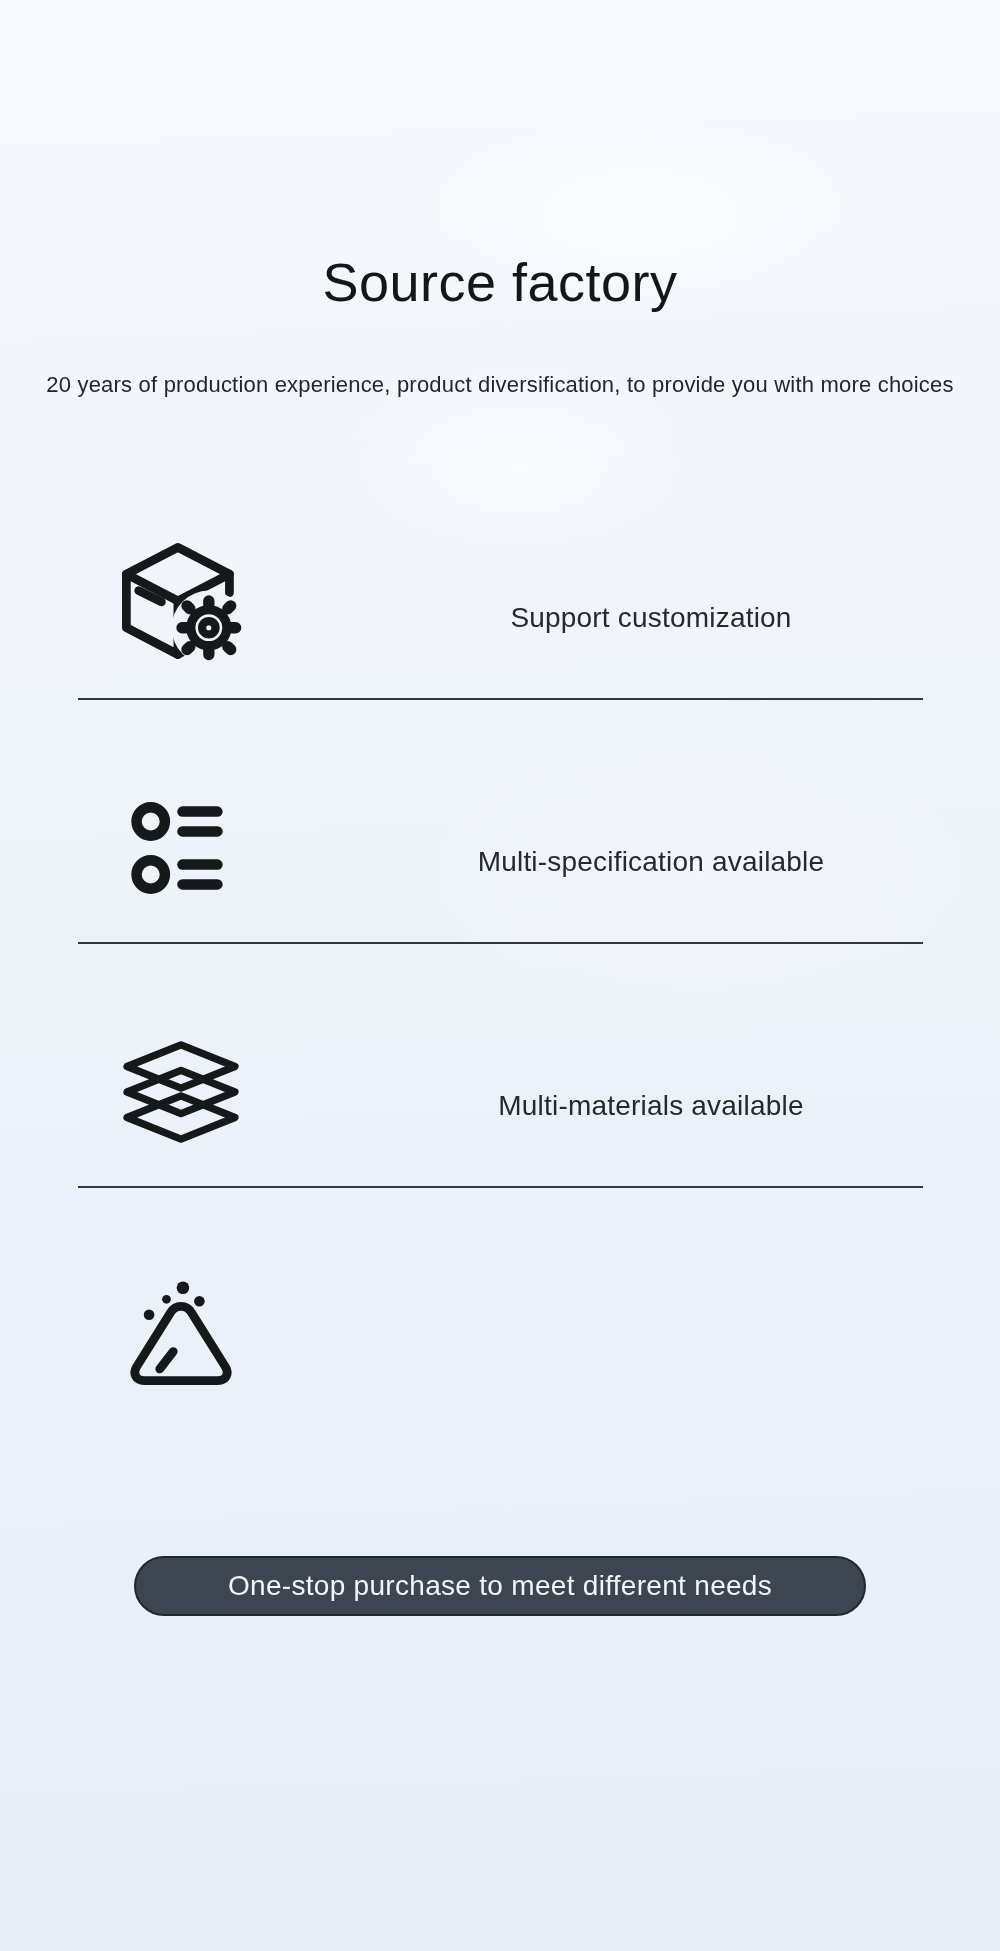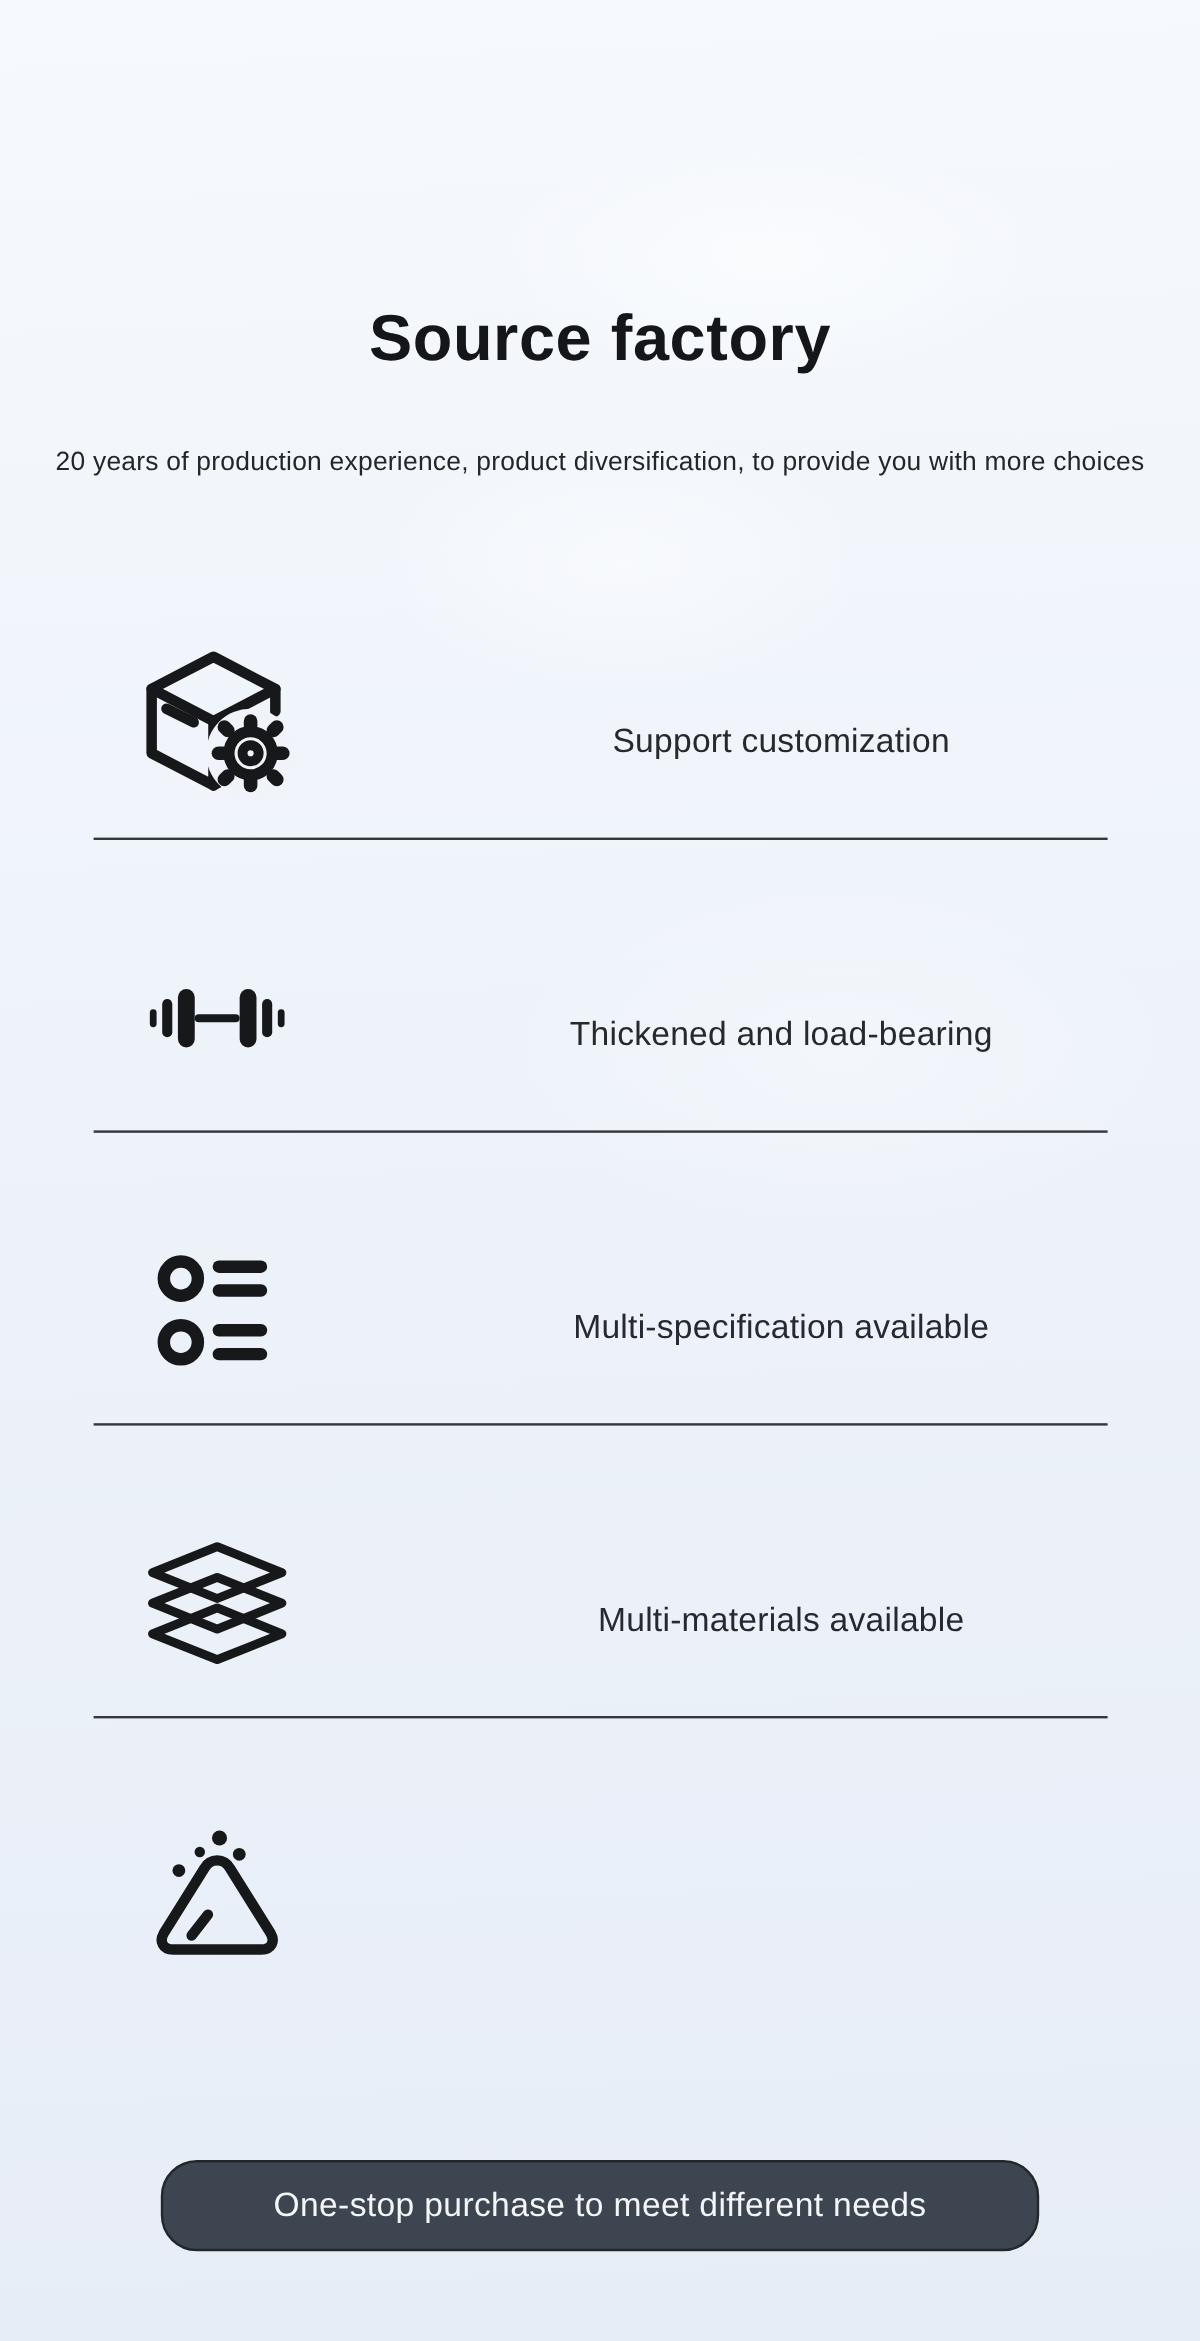--- a/index.html
+++ b/index.html
@@ -16,21 +16,21 @@
     overflow: hidden;
     background:
       radial-gradient(ellipse 340px 150px at 64% 11%, rgba(255,255,255,0.55), rgba(255,255,255,0) 70%),
       radial-gradient(ellipse 300px 160px at 52% 24%, rgba(255,255,255,0.45), rgba(255,255,255,0) 70%),
       radial-gradient(ellipse 420px 220px at 70% 45%, rgba(255,255,255,0.30), rgba(255,255,255,0) 70%),
       linear-gradient(178deg, #f6f9fd 0%, #eef3fa 45%, #e7edf7 100%);
   }
   .header { padding-top: 252px; text-align: center; }
   .title {
     font-size: 54px;
-    font-weight: 700;
+    font-weight: 400;
     line-height: 60px;
     color: #141619;
     letter-spacing: 0.5px;
   }
   .subtitle {
     margin-top: 60px;
     font-size: 22px;
     color: #24262a;
     letter-spacing: 0.2px;
     white-space: nowrap;
@@ -62,21 +62,21 @@
     text-align: center;
     padding-left: 96px;
     font-size: 28px;
     color: #26292e;
     letter-spacing: 0.2px;
     margin-top: 28px;
   }
   .cta-wrap { margin-top: 124px; display: flex; justify-content: center; }
   .cta-button {
     width: 732px;
-    height: 76px;
+    height: 60px;
     border-radius: 30px;
     background: #3d4551;
     border: 2px solid #23272b;
     color: #f3f5f7;
     font-family: "Liberation Sans", "DejaVu Sans", sans-serif;
     font-size: 28px;
     letter-spacing: 0.3px;
     display: flex;
     align-items: center;
     justify-content: center;
@@ -122,38 +122,20 @@
               </g>
               <circle cx="92" cy="88" r="17.5" stroke-width="9"></circle>
               <circle cx="92" cy="88" r="6.5" stroke-width="8"></circle>
             </g>
           </svg>
         </div>
         <div class="feature-label">Support customization</div>
       </div>
     </div>
 
-    <div class="feature">
-      <div class="feature-row">
-        <div class="feature-icon">
-          <svg width="116" height="53" viewBox="0 0 124 56">
-            <g class="icon-fill">
-              <rect x="2" y="20" width="6" height="16" rx="3"></rect>
-              <rect x="13" y="11" width="9" height="34" rx="4.5"></rect>
-              <rect x="27" y="2" width="15" height="52" rx="7.5"></rect>
-              <rect x="42" y="24.5" width="40" height="7" rx="3.5"></rect>
-              <rect x="82" y="2" width="15" height="52" rx="7.5"></rect>
-              <rect x="102" y="11" width="9" height="34" rx="4.5"></rect>
-              <rect x="116" y="20" width="6" height="16" rx="3"></rect>
-            </g>
-          </svg>
-        </div>
-        <div class="feature-label">Thickened and load-bearing</div>
-      </div>
-    </div>
 
     <div class="feature">
       <div class="feature-row">
         <div class="feature-icon">
           <svg width="106" height="106" viewBox="0 0 112 112">
             <g class="icon-stroke" stroke-width="11">
               <circle cx="24" cy="28" r="15"></circle>
               <circle cx="24" cy="84" r="15"></circle>
             </g>
             <g class="icon-fill">

